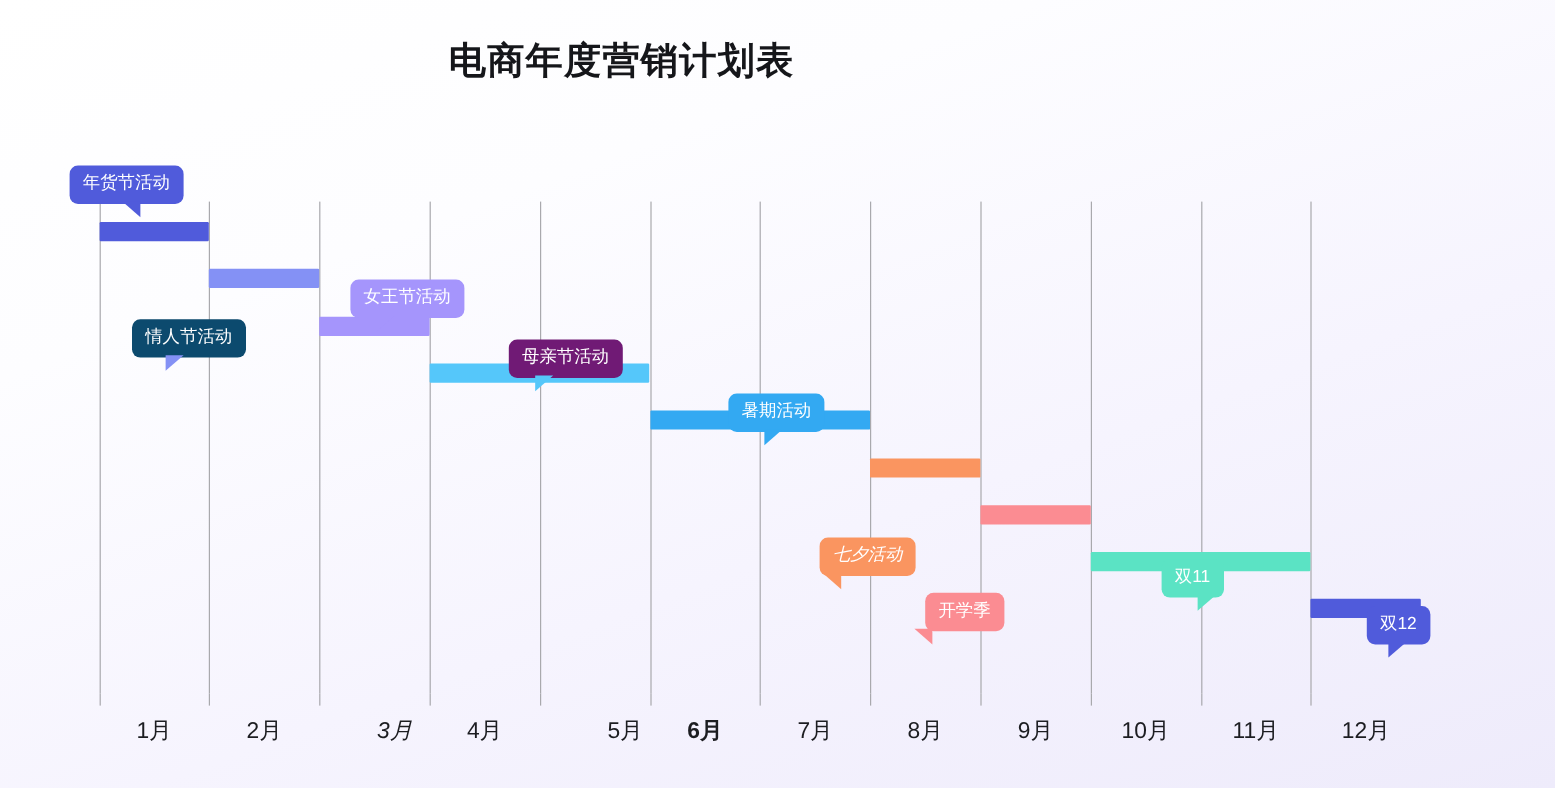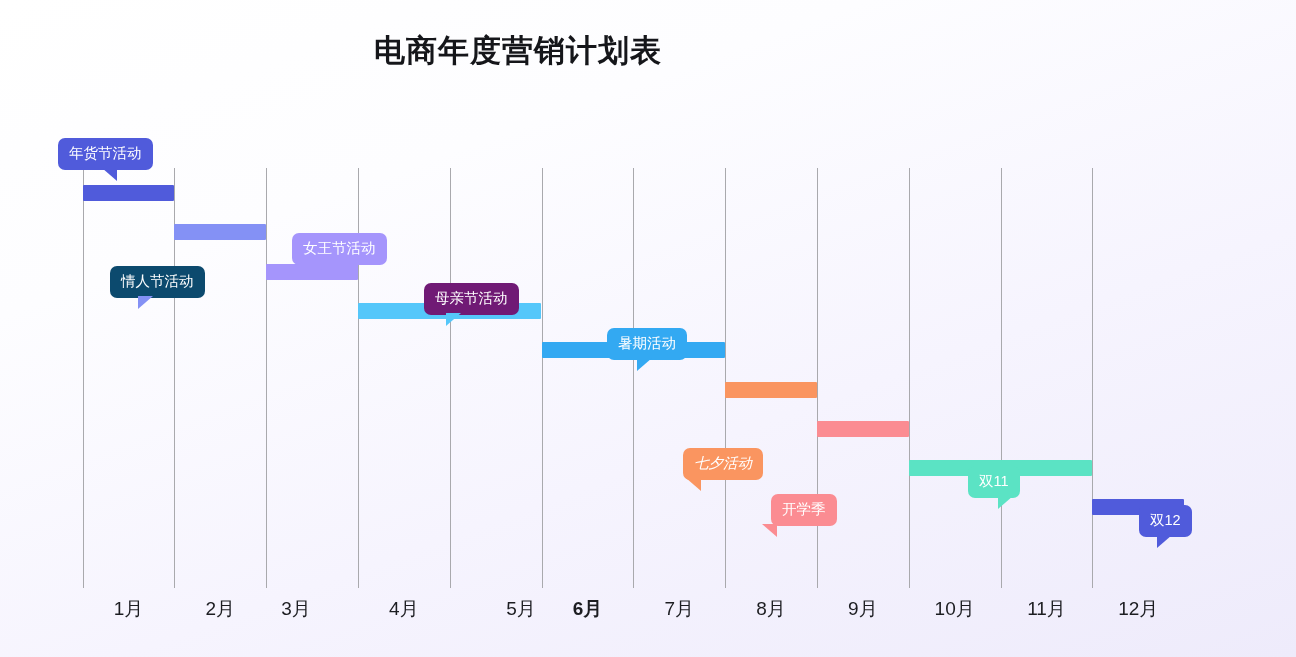--- a/index.html
+++ b/index.html
@@ -67,21 +67,21 @@
 
   <div class="plot" id="plot-area">
       <div class="gridline" style="left: 82.5px; top: 168px; height: 410px;"></div>
       <div class="axis-tickline" style="left: 82.5px; top: 578px; height: 10px;"></div>
       <div class="axis-label" style="left: 82.5px;">1月</div>
       <div class="gridline" style="left: 174.3px; top: 168px; height: 410px;"></div>
       <div class="axis-tickline" style="left: 174.3px; top: 578px; height: 10px;"></div>
       <div class="axis-label" style="left: 174.3px;">2月</div>
       <div class="gridline" style="left: 266.1px; top: 168px; height: 410px;"></div>
       <div class="axis-tickline" style="left: 266.1px; top: 578px; height: 10px;"></div>
-      <div class="axis-label" style="left: 250px;">3月</div>
+      <div class="axis-label" style="left: 283px; font-style: italic;">3月</div>
       <div class="gridline" style="left: 357.9px; top: 168px; height: 410px;"></div>
       <div class="axis-tickline" style="left: 357.9px; top: 578px; height: 10px;"></div>
       <div class="axis-label" style="left: 357.9px;">4月</div>
       <div class="gridline" style="left: 449.7px; top: 168px; height: 410px;"></div>
       <div class="axis-tickline" style="left: 449.7px; top: 578px; height: 10px;"></div>
       <div class="axis-label" style="left: 475px;">5月</div>
       <div class="gridline" style="left: 541.5px; top: 168px; height: 410px;"></div>
       <div class="axis-tickline" style="left: 541.5px; top: 578px; height: 10px;"></div>
       <div class="axis-label" style="left: 541.5px; font-weight: bold;">6月</div>
       <div class="gridline" style="left: 633.3px; top: 168px; height: 410px;"></div>

